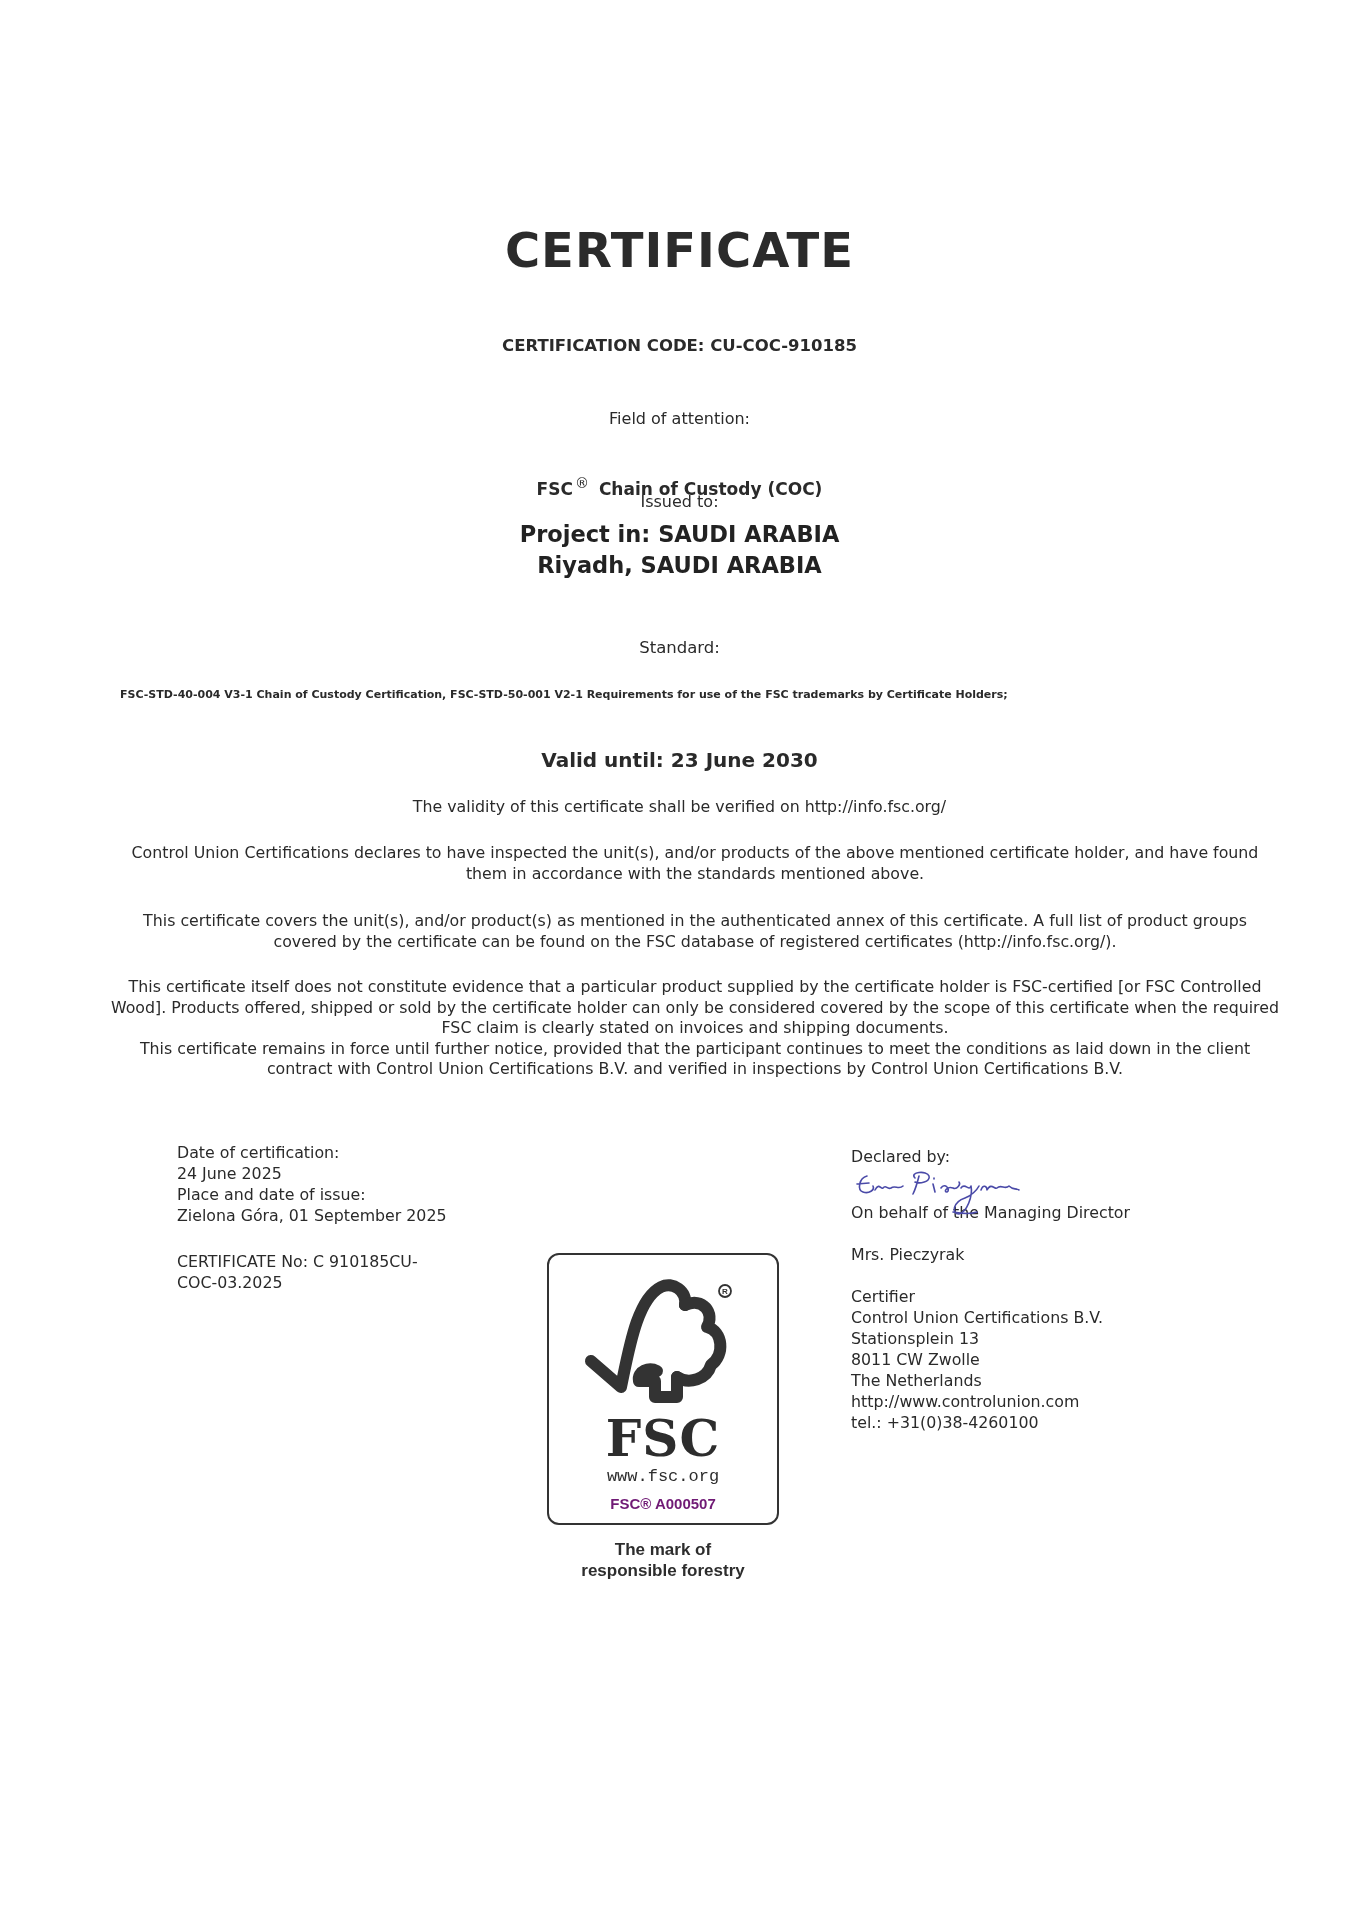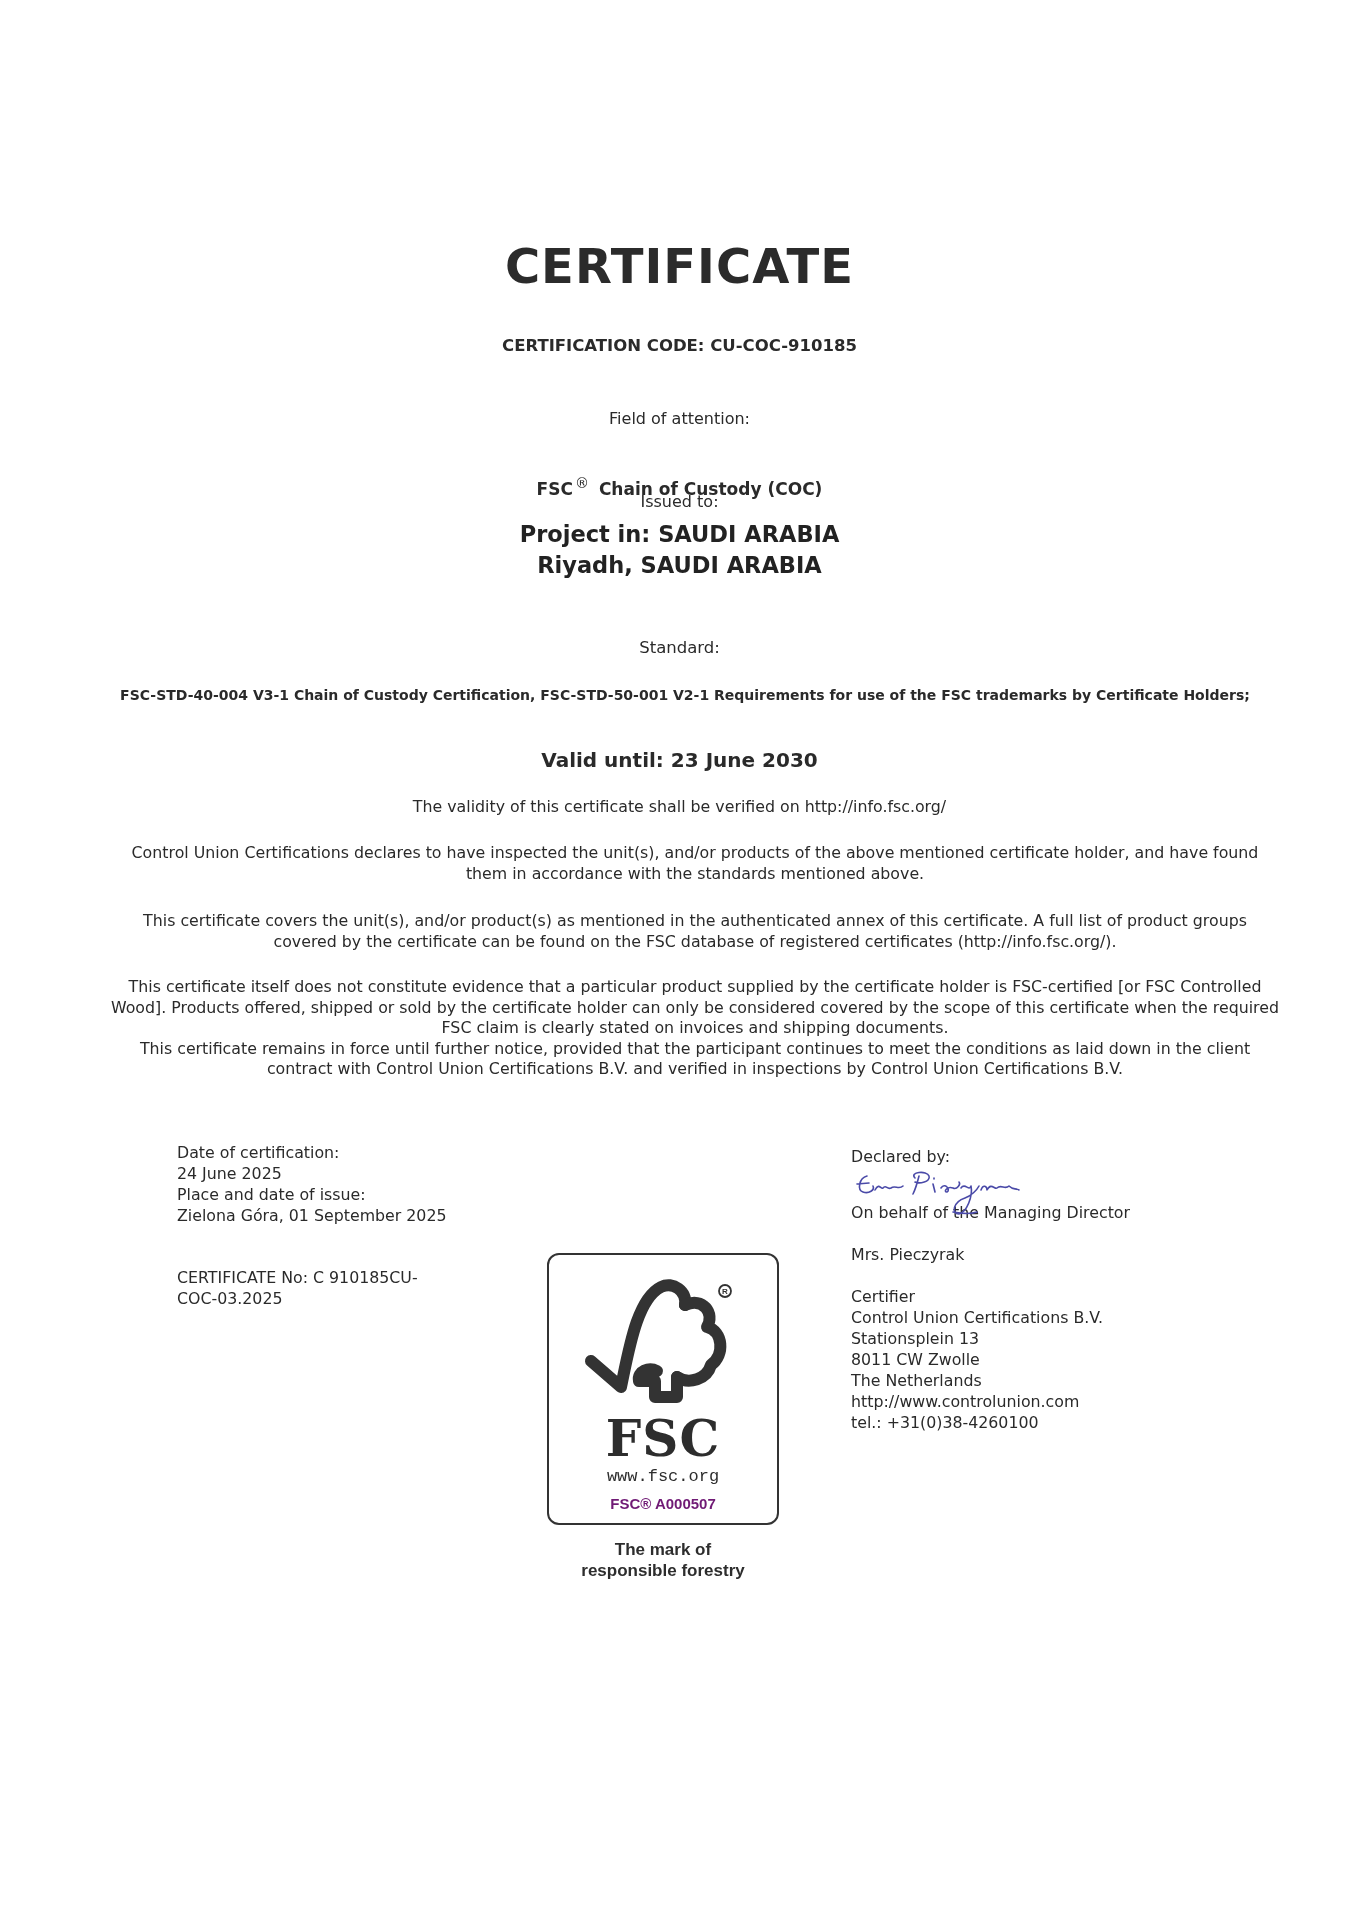--- a/index.html
+++ b/index.html
@@ -3,29 +3,29 @@
   <meta charset="utf-8">
   <style>
     html, body { margin: 0; padding: 0; background: #ffffff; }
     body {
       width: 1359px; height: 1920px; position: relative; overflow: hidden;
       font-family: "DejaVu Sans", sans-serif; color: #2a2a2a;
     }
     .abs { position: absolute; }
     .center { position: absolute; left: 0; width: 1359px; text-align: center; }
 
-    #title { top: 238px; font-size: 48px; font-weight: bold; color: #2b2b2b; letter-spacing: 1px; }
+    #title { top: 222px; font-size: 48px; font-weight: bold; color: #2b2b2b; letter-spacing: 1px; }
     #code { top: 336px; font-size: 16.5px; font-weight: bold; }
     #foa-label { top: 409px; font-size: 16px; }
     #foa-value { top: 438px; font-size: 17px; font-weight: bold; margin-top: 41px; }
     #foa-value sup { font-size: 14px; font-weight: normal; position: relative; top: -4px; vertical-align: top; margin-left: 2px; margin-right: 4px; }
     #issued-label { top: 492px; font-size: 16px; }
     #holder { top: 519px; font-size: 22.5px; font-weight: bold; line-height: 31px; color: #222; }
     #std-label { top: 638px; font-size: 16.5px; }
-    #std-text { top: 685px; left: 120px; width: 1130px; font-size: 14px; font-weight: bold; line-height: 20px; text-align: center; }
+    #std-text { top: 685px; left: 120px; width: 1130px; font-size: 11px; font-weight: bold; line-height: 20px; text-align: left; }
     #valid { top: 748px; font-size: 20px; font-weight: bold; }
     #verify { top: 797px; font-size: 15.8px; }
     .para { position: absolute; left: 110px; width: 1170px; text-align: center; font-size: 15.8px; line-height: 21px; }
     #para1 { top: 842px; }
     #para2 { top: 910px; }
     #para3 { top: 977px; line-height: 20.5px; }
 
     .col { position: absolute; font-size: 15.8px; line-height: 21px; }
     #left-col { left: 177px; top: 1142px; width: 320px; }
     #right-col { left: 851px; top: 1146px; width: 360px; }
@@ -74,21 +74,21 @@
   <div>This certificate itself does not constitute evidence that a particular product supplied by the certificate holder is FSC-certified [or FSC Controlled Wood]. Products offered, shipped or sold by the certificate holder can only be considered covered by the scope of this certificate when the required FSC claim is clearly stated on invoices and shipping documents.</div>
   <div>This certificate remains in force until further notice, provided that the participant continues to meet the conditions as laid down in the client contract with Control Union Certifications B.V. and verified in inspections by Control Union Certifications B.V.</div>
 </div>
 
 <div id="left-col" class="col">
   <div>Date of certification:</div>
   <div>24 June 2025</div>
   <div>Place and date of issue:</div>
   <div>Zielona Góra, 01 September 2025</div>
   <div class="gap"></div>
-  <div style="margin-top:20px;">
+  <div style="margin-top:4px;">
     <div>CERTIFICATE No: C 910185CU-</div>
     <div>COC-03.2025</div>
   </div>
 </div>
 
 <div id="right-col" class="col">
   <div>Declared by:</div>
   <div style="height:35px;"></div>
   <div>On behalf of the Managing Director</div>
   <div style="height:21px;"></div>

